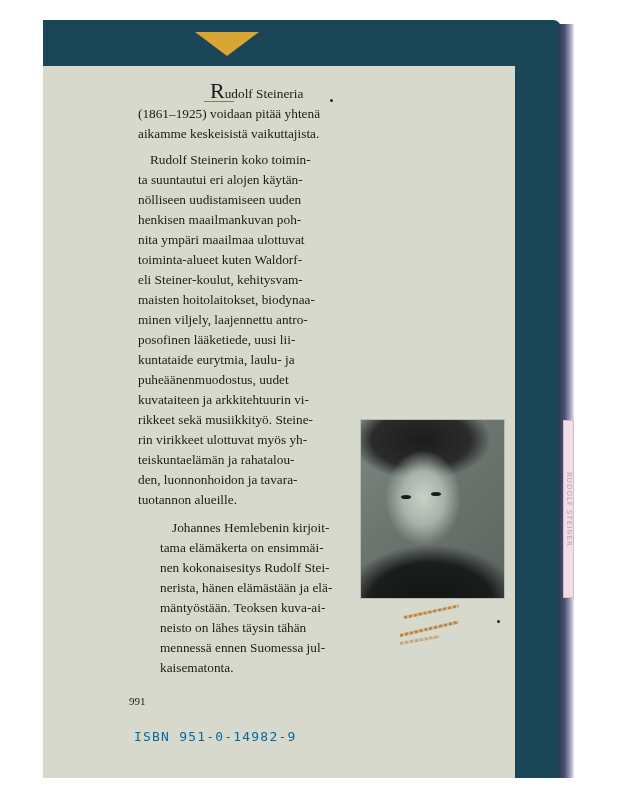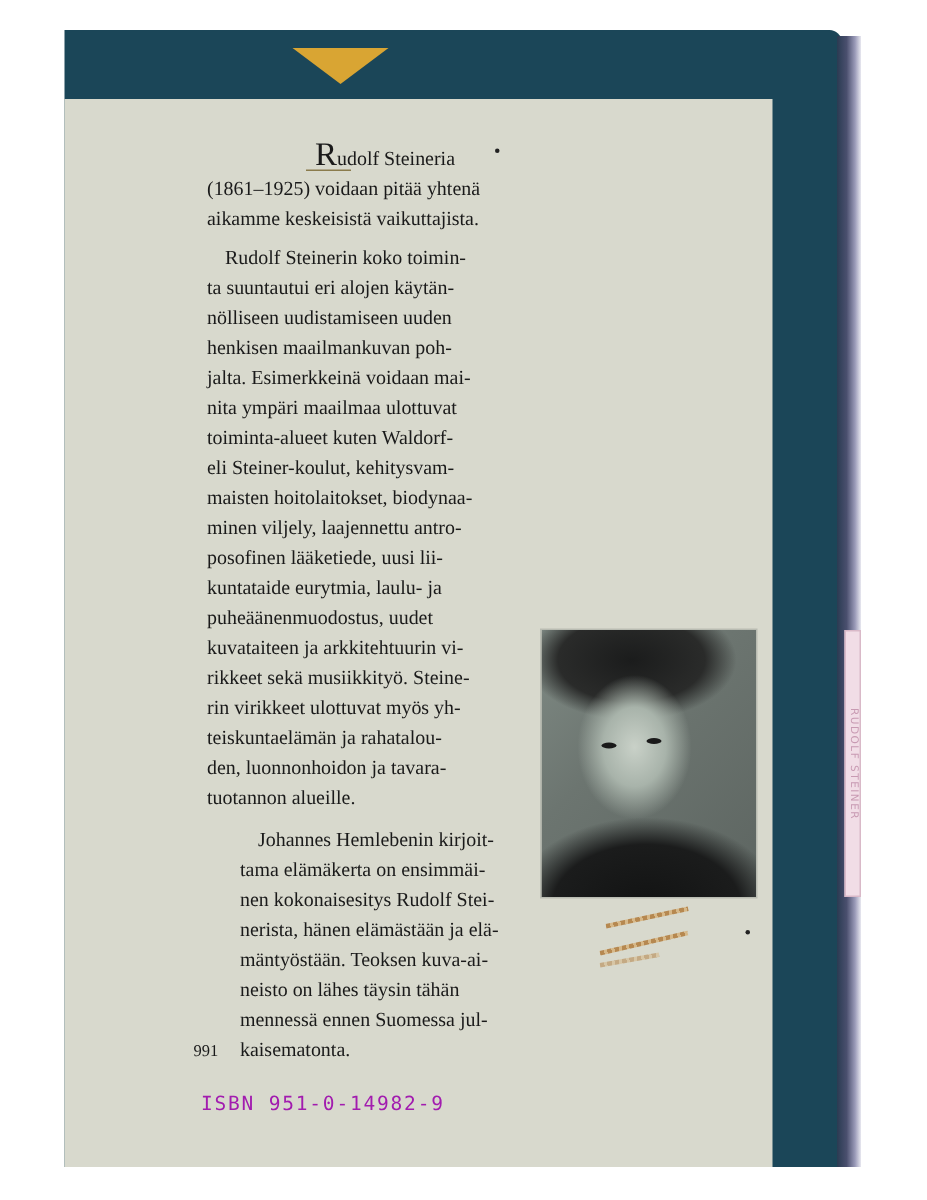--- a/index.html
+++ b/index.html
@@ -29,39 +29,39 @@
     .triangle {
       position: absolute; left: 195px; top: 32px; width: 0; height: 0;
       border-left: 32px solid transparent; border-right: 32px solid transparent;
       border-top: 24px solid #d9a533;
     }
     .panel {
       position: absolute; left: 43px; top: 66px; width: 472px; height: 712px;
       background: #d8d9cd;
     }
     .text-block {
-      position: absolute; left: 138px; top: 93px; width: 200px;
+      position: absolute; left: 138px; top: 81px; width: 200px;
       font-family: "Liberation Serif", serif; font-size: 13.3px; line-height: 20px;
       color: #1a1a1a;
     }
     .para { margin: 0; }
     .first-line { display: block; padding-left: 72px; position: relative; }
     .dropcap { font-size: 22px; line-height: 20px; }
     .dropcap-rule {
       position: absolute; left: 66px; top: 20px; width: 30px; height: 1px; background: #8a7b4c;
     }
     .line { display: block; white-space: nowrap; }
     .code-991 {
       position: absolute; left: 129px; top: 695px;
       font-family: "Liberation Serif", serif; font-size: 11px; color: #1a1a1a;
     }
     .isbn {
       position: absolute; left: 134px; top: 729px;
       font-family: "DejaVu Sans Mono", monospace; font-size: 13px; letter-spacing: 1.2px;
-      color: #a21caf;
+      color: #0369a1;
       text-align: right;
     }
     .portrait {
       position: absolute; left: 360px; top: 419px; width: 143px; height: 178px;
       background:
         radial-gradient(ellipse 38px 48px at 62px 78px, #c9d1c8 0%, #a8b3aa 55%, rgba(0,0,0,0) 100%),
         radial-gradient(ellipse 70px 40px at 60px 20px, #1b1c1c 0%, #2a2b2a 70%, rgba(0,0,0,0) 100%),
         radial-gradient(ellipse 90px 60px at 70px 185px, #121313 0%, #1b1c1c 70%, rgba(0,0,0,0) 100%),
         linear-gradient(135deg, #7f8a84 0%, #6c7570 40%, #5d6561 100%);
       border: 1px solid #b9bcb2;
@@ -91,21 +91,20 @@
       <span class="dropcap-rule"></span>
     </span>
     <span class="line">(1861–1925) voidaan pitää yhtenä</span>
     <span class="line">aikamme keskeisistä vaikuttajista.</span>
   </p>
   <p class="para" style="margin-top:6px;">
     <span class="line" style="padding-left:12px;">Rudolf Steinerin koko toimin-</span>
     <span class="line">ta suuntautui eri alojen käytän-</span>
     <span class="line">nölliseen uudistamiseen uuden</span>
     <span class="line">henkisen maailmankuvan poh-</span>
-    <span class="line">jalta. Esimerkkeinä voidaan mai-</span>
     <span class="line">nita ympäri maailmaa ulottuvat</span>
     <span class="line">toiminta-alueet kuten Waldorf-</span>
     <span class="line">eli Steiner-koulut, kehitysvam-</span>
     <span class="line">maisten hoitolaitokset, biodynaa-</span>
     <span class="line">minen viljely, laajennettu antro-</span>
     <span class="line">posofinen lääketiede, uusi lii-</span>
     <span class="line">kuntataide eurytmia, laulu- ja</span>
     <span class="line">puheäänenmuodostus, uudet</span>
     <span class="line">kuvataiteen ja arkkitehtuurin vi-</span>
     <span class="line">rikkeet sekä musiikkityö. Steine-</span>

